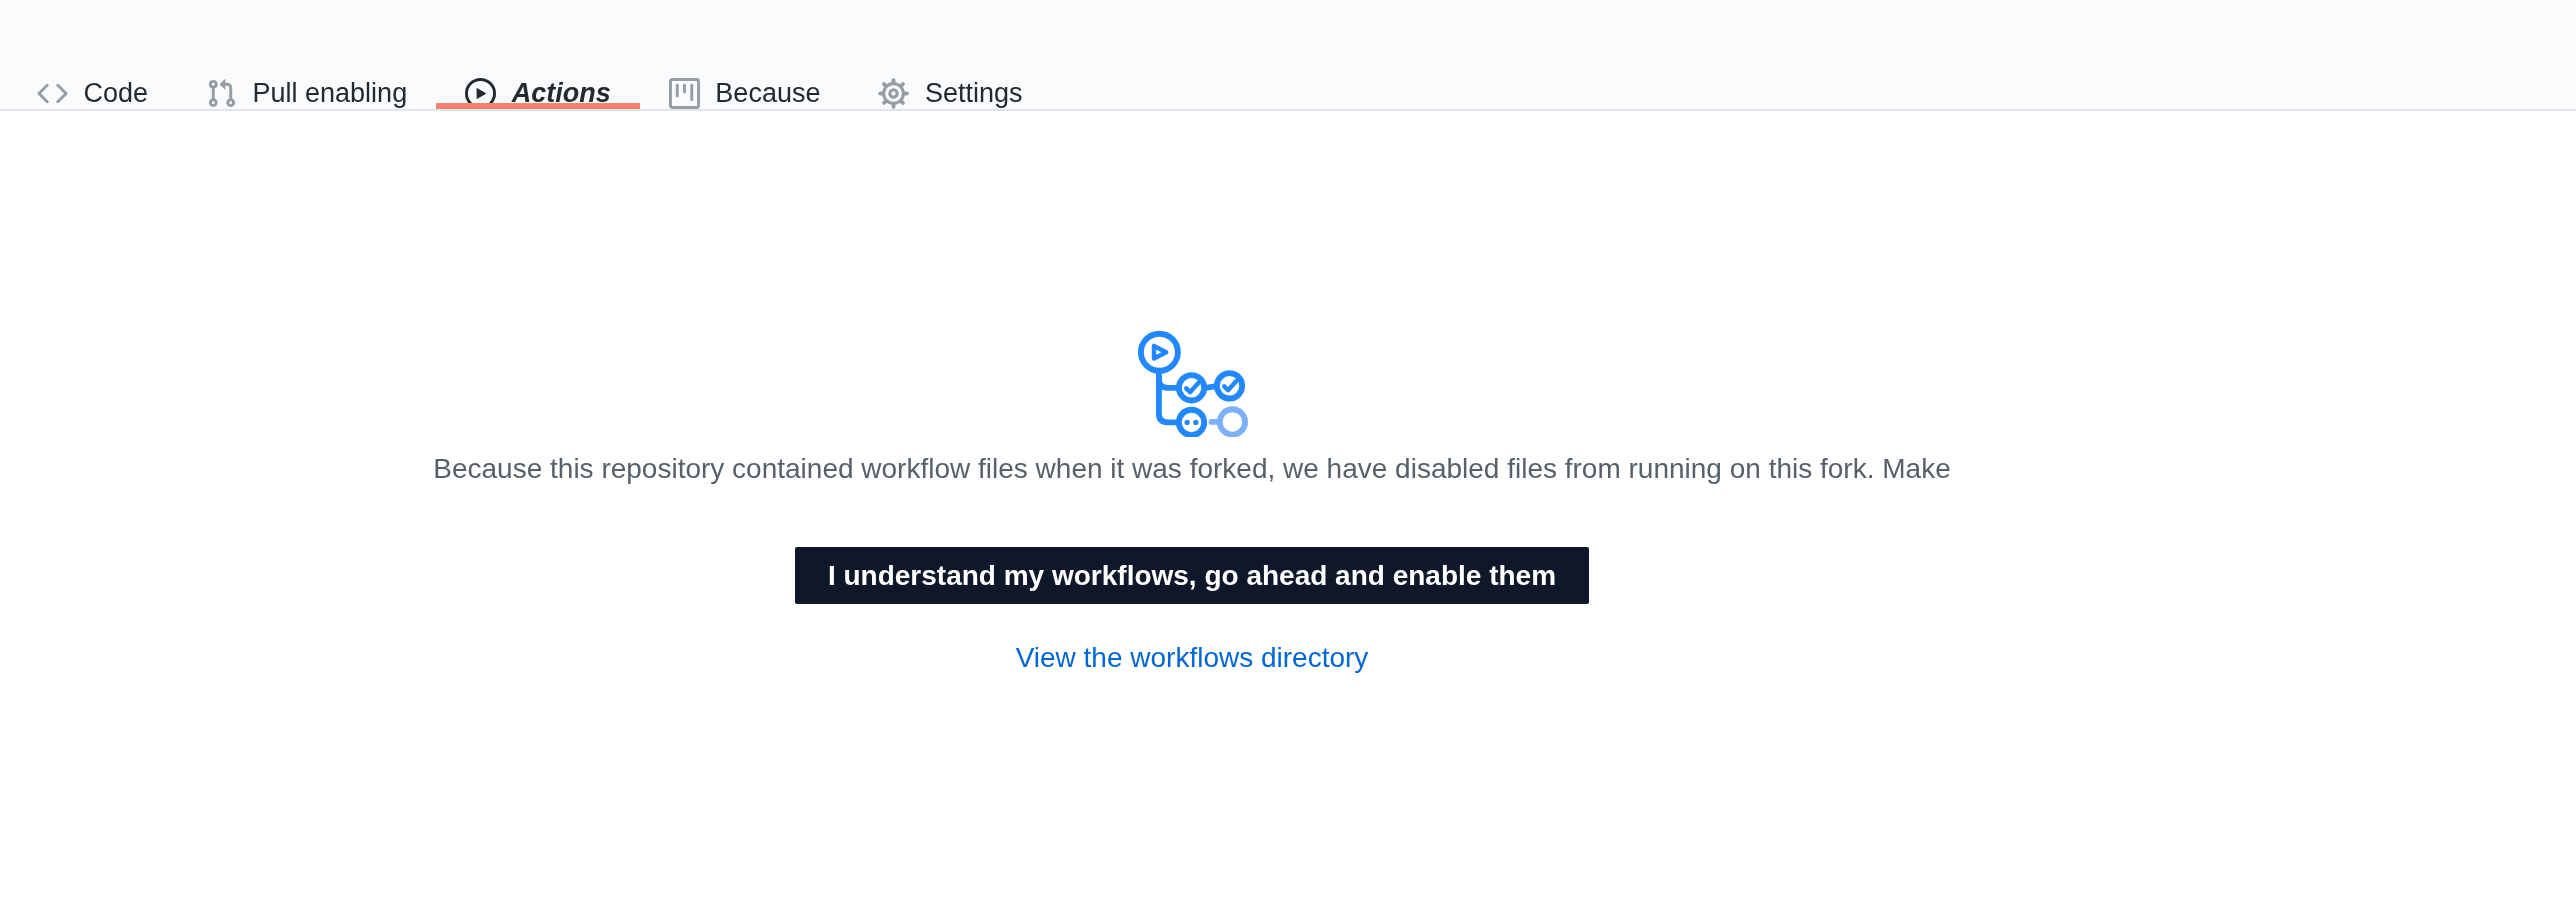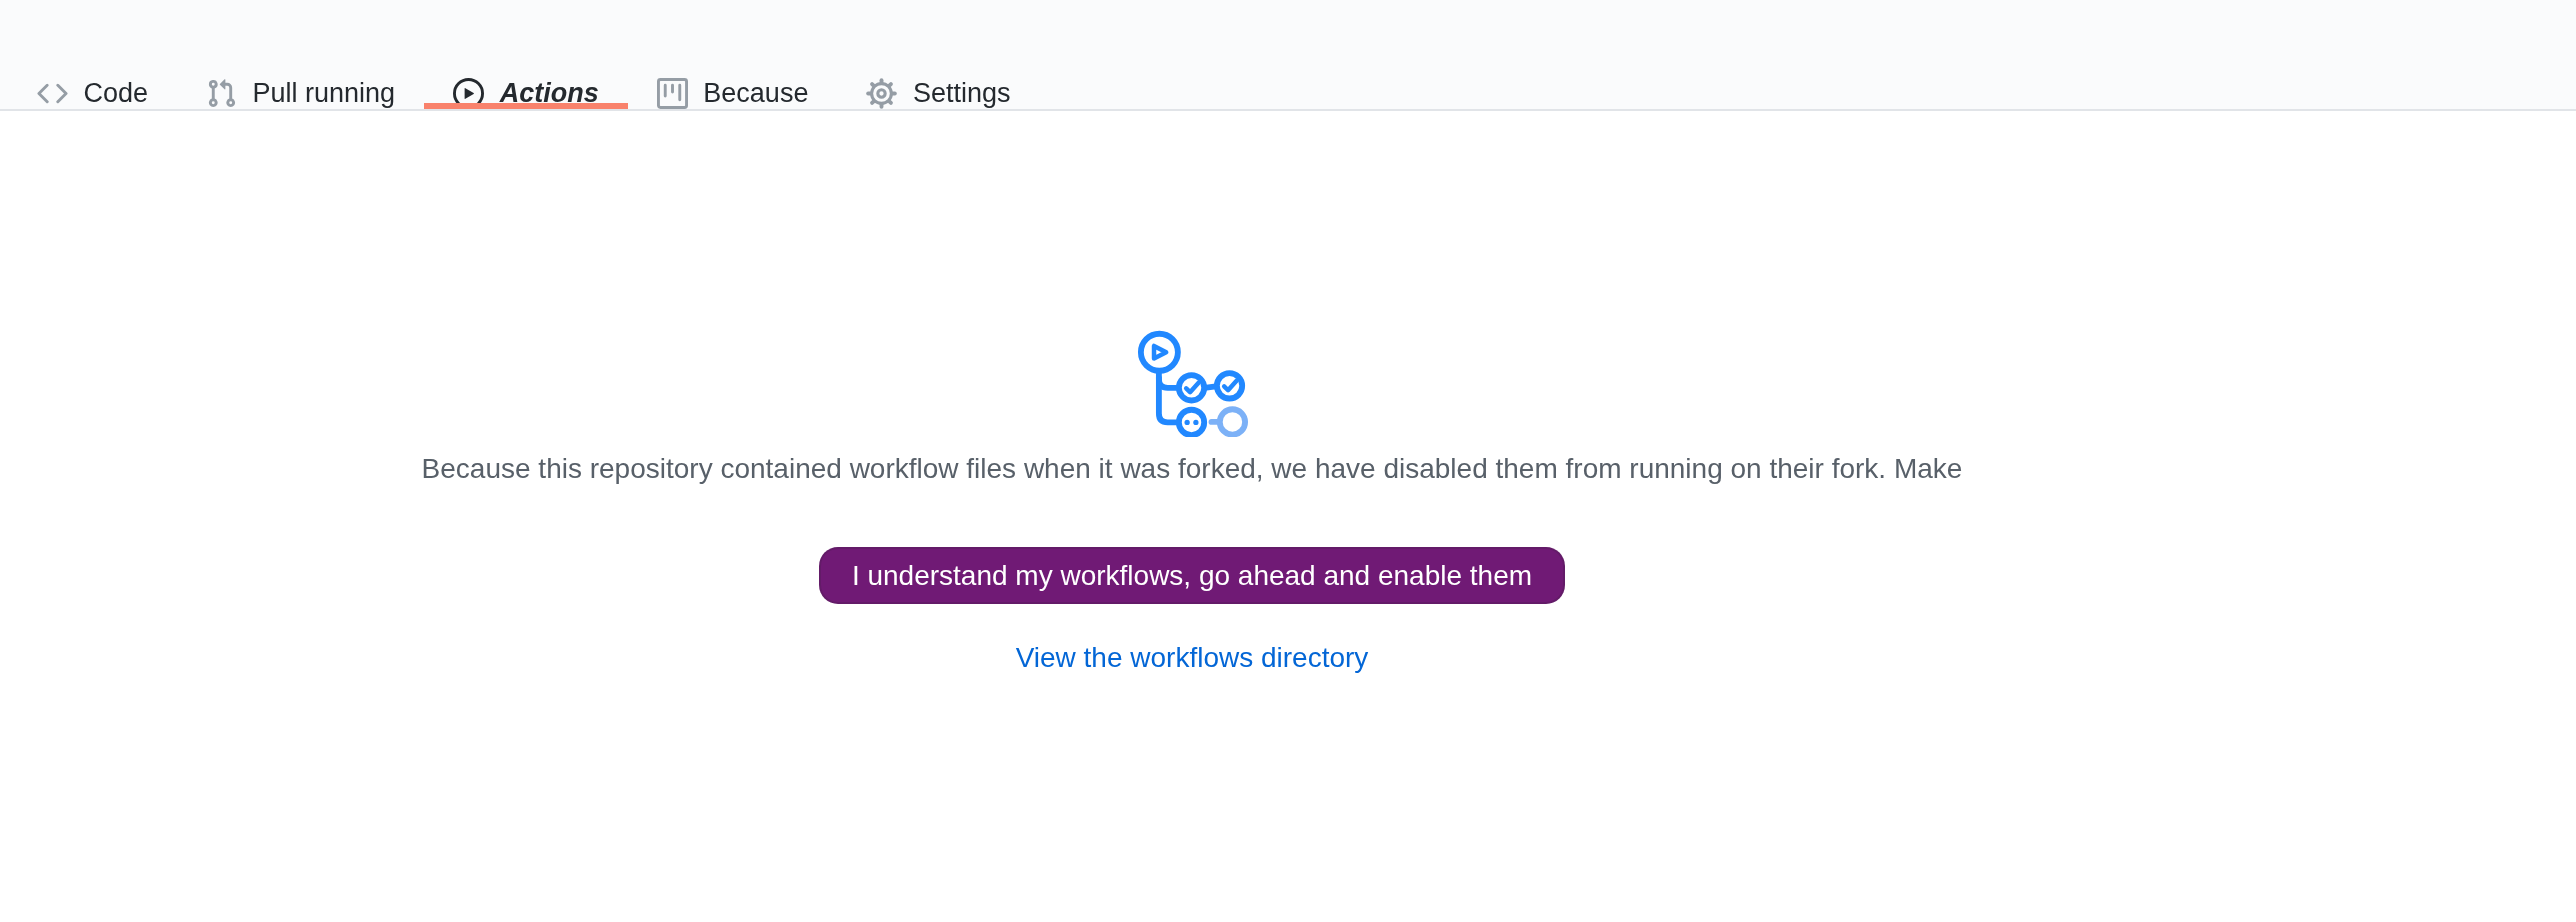--- a/index.html
+++ b/index.html
@@ -78,28 +78,28 @@
     color: #586069;
   }
   .desc-line { display: block; white-space: nowrap; }
 
   .btn-primary {
     display: inline-block;
     box-sizing: border-box;
     margin-top: 57px;
     height: 57px;
     padding: 0 31px;
-    background: #701a75;
+    background: #0f172a;
     color: #ffffff;
     font-family: inherit;
     font-size: 28px;
-    font-weight: 400;
+    font-weight: 700;
     line-height: 53px;
     border: 2px solid rgba(27, 31, 35, 0.15);
-    border-radius: 19px;
+    border-radius: 2px;
     cursor: pointer;
   }
 
   .link-row { margin-top: 37px; }
   .wf-link {
     color: #0366d6;
     font-size: 28px;
     line-height: 33px;
     text-decoration: none;
     cursor: pointer;
@@ -115,21 +115,21 @@
     <svg class="oct" viewBox="0 0 16 16" aria-hidden="true">
       <path d="M4.72 3.22a.75.75 0 011.06 1.06L2.06 8l3.72 3.72a.75.75 0 11-1.06 1.06L.47 8.53a.75.75 0 010-1.06l4.25-4.25zm6.56 0a.75.75 0 10-1.06 1.06L13.94 8l-3.72 3.72a.75.75 0 101.06 1.06l4.25-4.25a.75.75 0 000-1.06l-4.25-4.25z"></path>
     </svg>
     <span>Code</span>
   </a>
 
   <a class="tab">
     <svg class="oct" viewBox="0 0 16 16" aria-hidden="true">
       <path d="M7.177 3.073L9.573.677A.25.25 0 0110 .854v4.792a.25.25 0 01-.427.177L7.177 3.427a.25.25 0 010-.354zM3.75 2.5a.75.75 0 100 1.5.75.75 0 000-1.5zm-2.25.75a2.25 2.25 0 113 2.122v5.256a2.251 2.251 0 11-1.5 0V5.372A2.25 2.25 0 011.5 3.25zM11 2.5h-1V4h1a1 1 0 011 1v5.628a2.251 2.251 0 101.5 0V5A2.5 2.5 0 0011 2.5zm1 10.25a.75.75 0 111.5 0 .75.75 0 01-1.5 0zM3.75 12a.75.75 0 100 1.5.75.75 0 000-1.5z"></path>
     </svg>
-    <span>Pull running</span>
+    <span>Pull enabling</span>
   </a>
 
   <a class="tab active">
     <svg class="oct" viewBox="0 0 16 16" aria-hidden="true">
       <path d="M1.5 8a6.5 6.5 0 1113 0 6.5 6.5 0 01-13 0zM8 0a8 8 0 100 16A8 8 0 008 0zM6.379 5.227A.25.25 0 006 5.442v5.117a.25.25 0 00.379.214l4.264-2.559a.25.25 0 000-.428L6.379 5.227z"></path>
     </svg>
     <span>Actions</span>
     <span class="tab-underline"></span>
   </a>
 
@@ -184,21 +184,21 @@
       <circle cx="61.5" cy="101" r="2.7" fill="#2188ff"></circle>
       <g fill="none" stroke="#7cb1f7" stroke-width="6">
         <circle cx="99" cy="100.5" r="13"></circle>
         <path d="M77.5 100.5 H83" stroke-linecap="round"></path>
       </g>
     </svg>
   </div>
 
 
   <p class="bs-desc">
-    <span class="desc-line">Because this repository contained workflow files when it was forked, we have disabled them from running on their fork. Make</span>
+    <span class="desc-line">Because this repository contained workflow files when it was forked, we have disabled files from running on this fork. Make</span>
   </p>
 
   <div>
     <button class="btn-primary">I understand my workflows, go ahead and enable them</button>
   </div>
 
   <div class="link-row">
     <a class="wf-link">View the workflows directory</a>
   </div>
 

